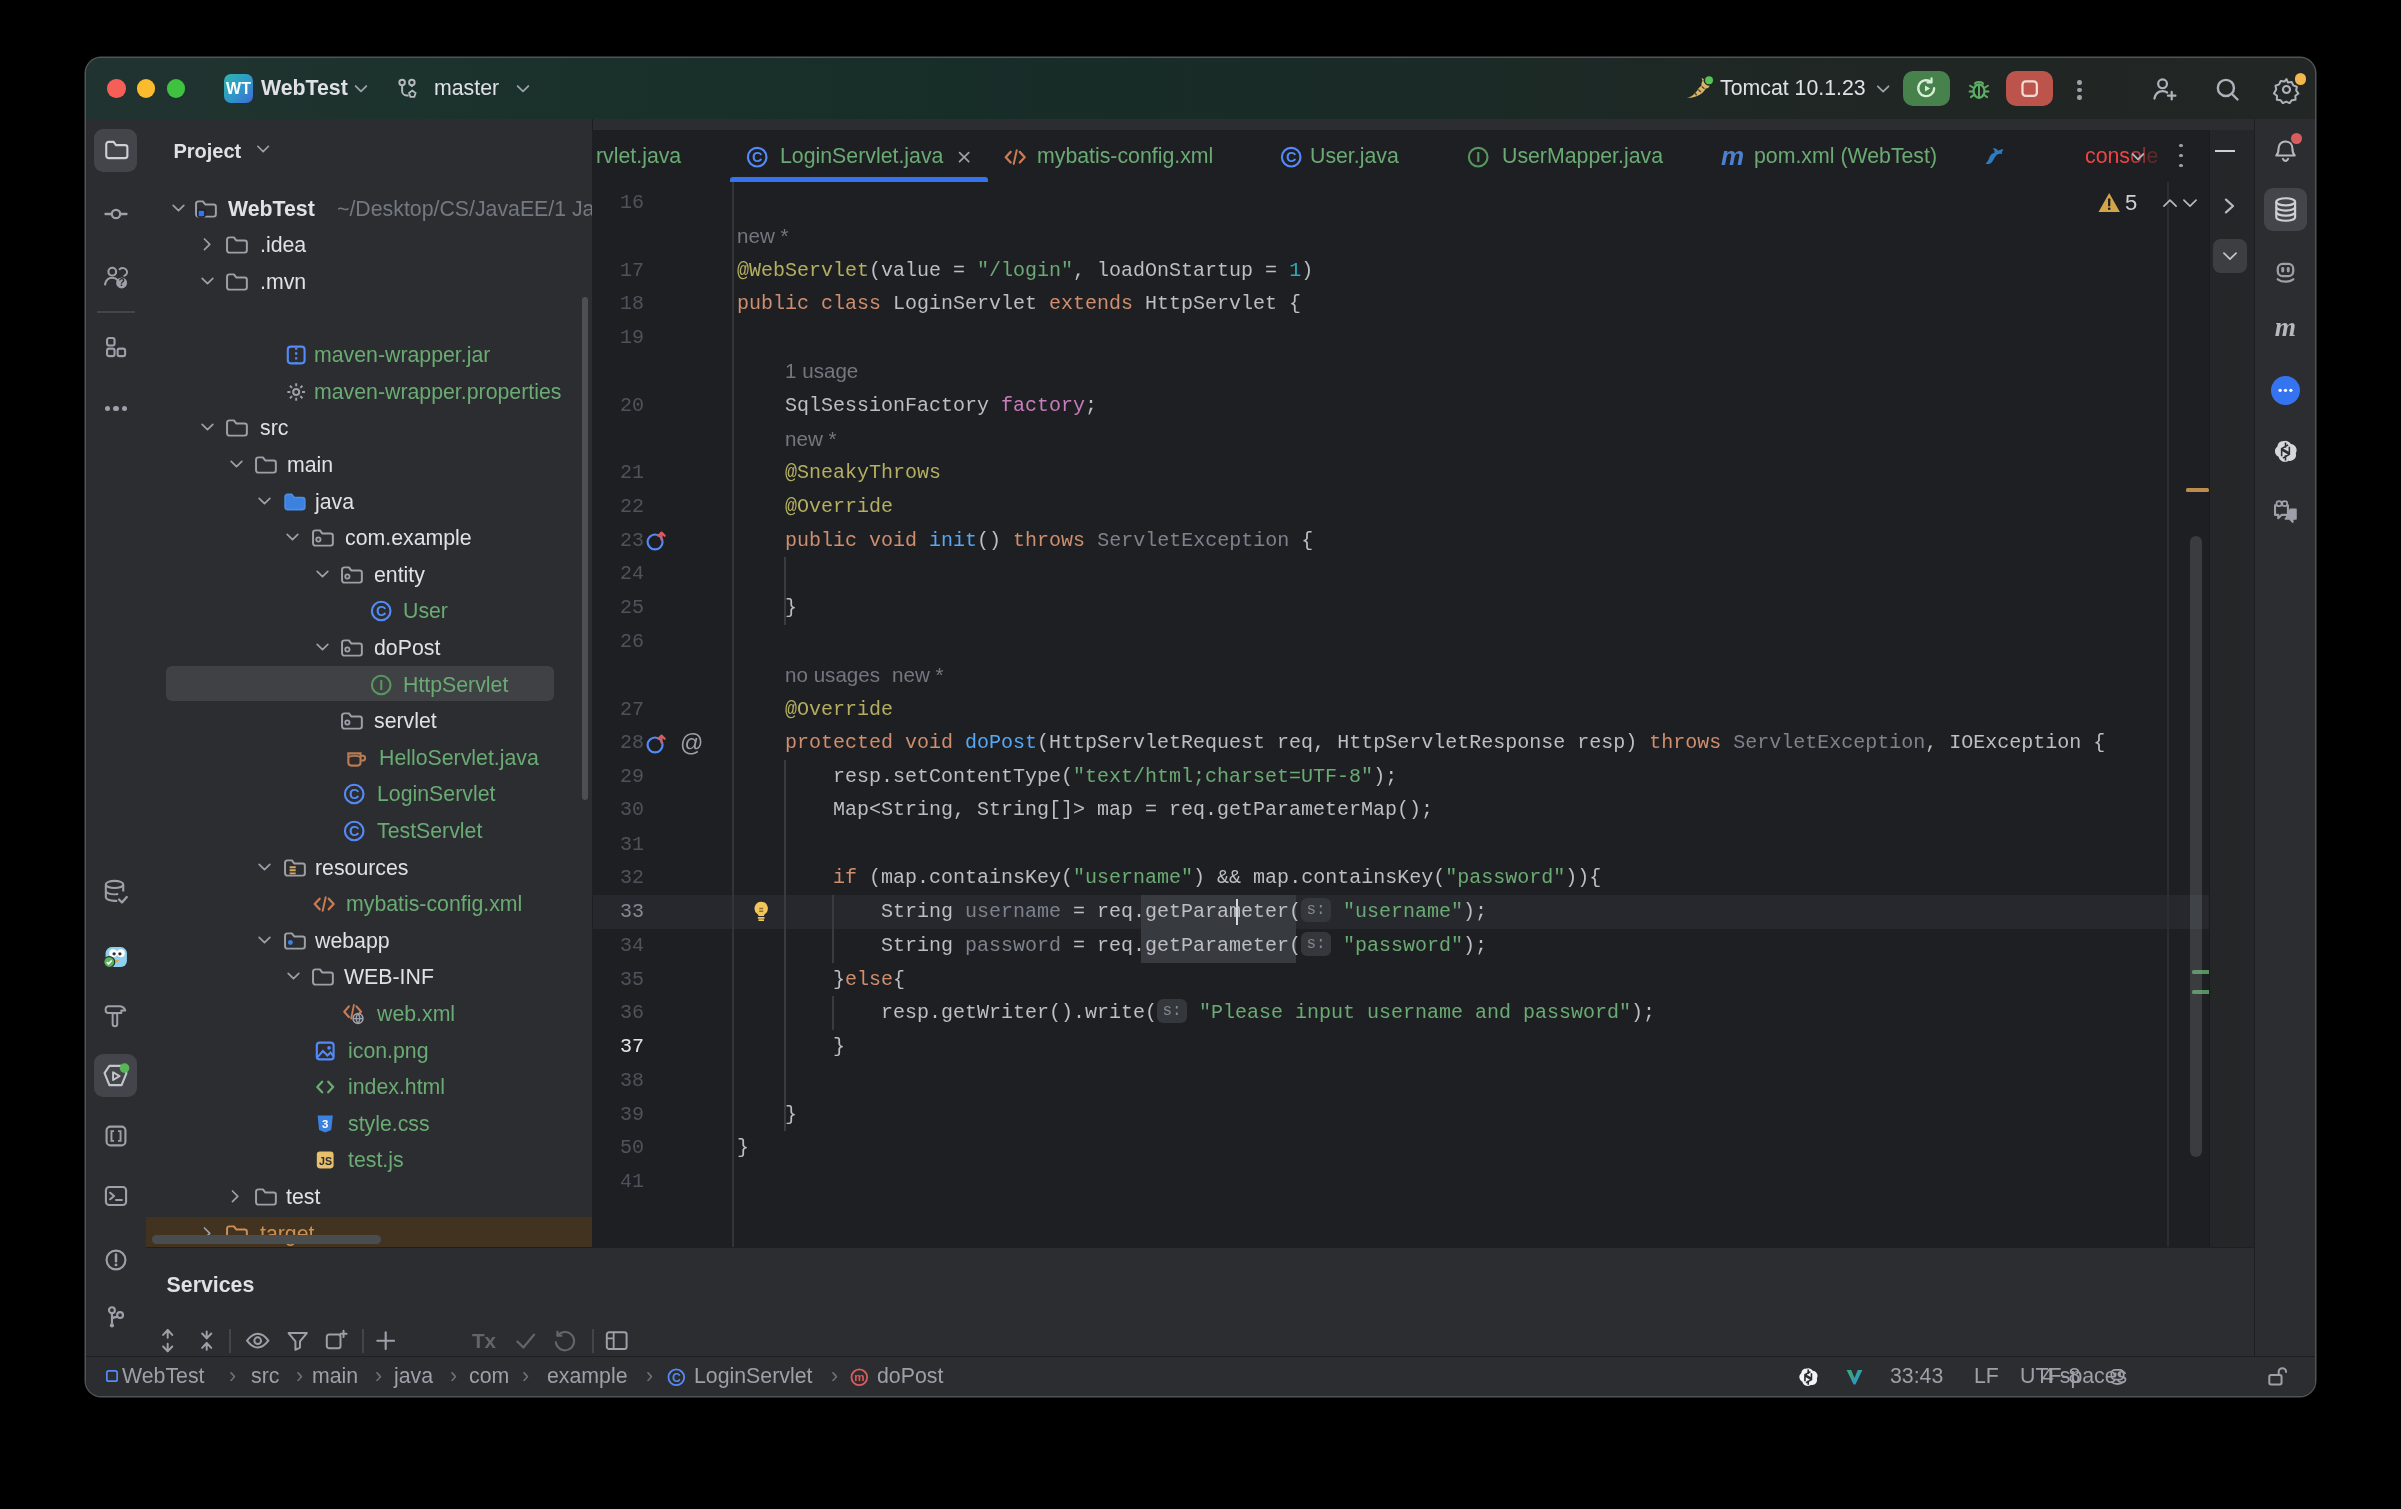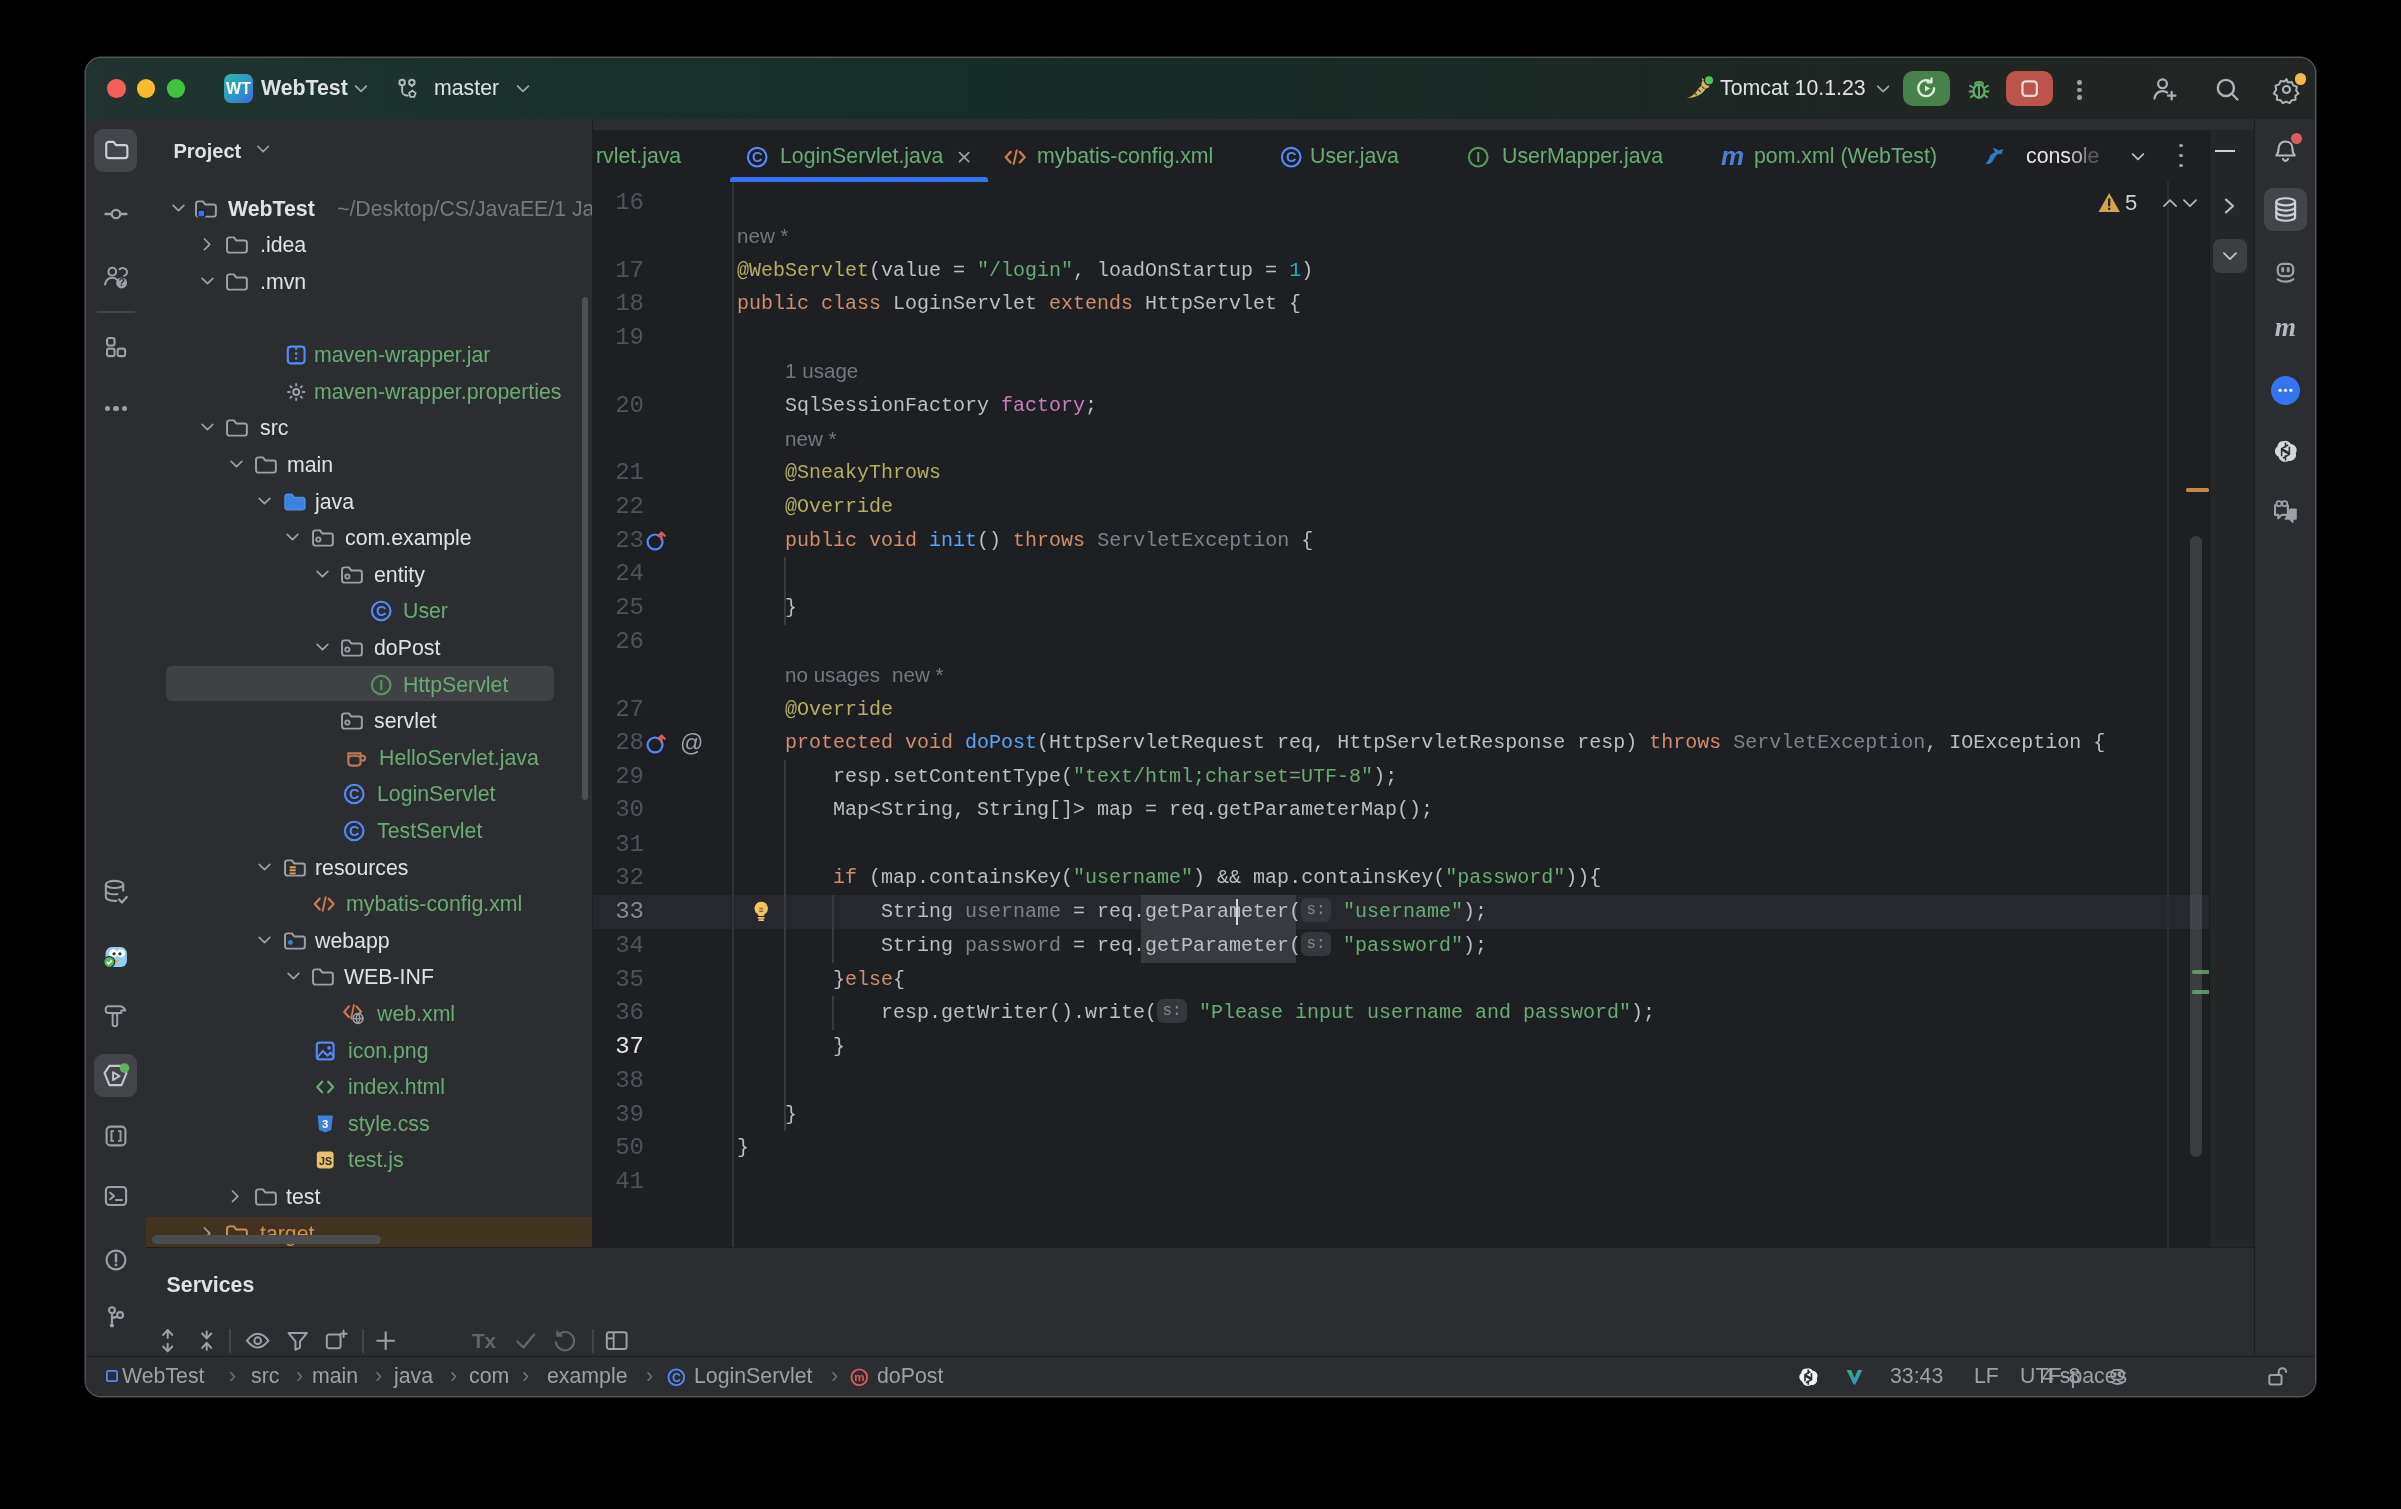--- a/index.html
+++ b/index.html
@@ -19,21 +19,21 @@
 #project{position:absolute;left:60px;top:61px;width:447px;height:1128px;background:#2b2d30;border-right:1.5px solid #1e1f22;overflow:hidden}
 .tr{position:absolute;left:0;width:447px;height:37px;font-size:21.3px;color:#dfe1e5}
 .tr span.lbl{position:absolute;top:50%;transform:translateY(-50%);white-space:nowrap}
 .grn{color:#6aab73}
 .tico{position:absolute;top:50%;transform:translateY(-50%)}
 
 #tabbar{position:absolute;left:507px;top:72px;width:1616px;height:53px;background:#1e1f22;font-size:21.3px}
 .tab{position:absolute;top:0;height:53px;line-height:53px;white-space:nowrap}
 
 #editor{position:absolute;left:507px;top:124px;width:1616px;height:1065px;background:#1e1f22;overflow:hidden}
-.ln{position:absolute;left:0;width:51px;text-align:right;color:#4e535b;font-family:"Liberation Mono",monospace;font-size:24px;line-height:34px}
+.ln{position:absolute;left:0;width:51px;text-align:right;color:#4e535b;font-family:"Liberation Mono",monospace;font-size:20px;line-height:34px}
 pre.code{position:absolute;left:144px;top:0;font-family:"Liberation Mono",monospace;font-size:20px;line-height:34px;color:#bcbec4}
 .kw{color:#cf8e6d}.ann{color:#b3ae60}.str{color:#6aab73}.nm{color:#2aacb8}.fld{color:#c77dbb}.mtd{color:#56a8f5}.dim{color:#7d828c}.it{font-style:italic}
 .inlay{position:absolute;font-size:20.6px;color:#737780;line-height:34px}
 .chip{display:inline-block;background:#34373b;border-radius:6.1px;color:#82868e;font-size:16px;height:24.4px;line-height:24.4px;padding:0 5.3px;vertical-align:middle;position:relative;top:-1.5px}
 
 #stripB{position:absolute;left:2123px;top:72px;width:45px;height:1118px;background:#242628;border-left:1.5px solid #1a1b1d}
 
 #rstripe{position:absolute;left:2168px;top:61px;width:61px;height:1277px;background:#2b2d30;border-left:1.5px solid #1e1f22}
 
 #services{position:absolute;left:60px;top:1189px;width:2108px;height:109px;background:#2b2d30;border-top:1.5px solid #1e1f22}
@@ -509,21 +509,21 @@
 <svg class="a" style="left:873px;top:14.5px" width="24.4" height="24.4" viewBox="0 0 32 32">
         <use href="#i-intI"></use>
       </svg>
 <div class="tab grn" style="left:909px">UserMapper.java</div>
 <div class="tab" style="left:1128px;color:#4d7fd0;font-style:italic;font-weight:bold;font-size:26px">m</div>
 <div class="tab grn" style="left:1161px">pom.xml (WebTest)</div>
 <svg class="a" style="left:1388px;top:13.7px" width="27.4" height="27.4" viewBox="0 0 18 18">
         <path d="M3 13c1.5.5 3.5 0 4.5-1.5C8.5 10 9 8 10.5 7c1-.7 2.5-.8 3.5-.3-.5-1.2-.3-2.2.8-3-1.4-.4-2.6 0-3.4.8C10.2 3 8.8 2.6 7.6 3c1 .6 1.5 1.6 1.3 2.7-1.8.4-3 1.6-3.4 3.2-.3 1.4-1.2 2.7-2.5 4.1z" fill="#2e7bc0"></path>
         <path d="M12.5 5.5c.3-.8 1-1.3 1.8-1.4" stroke="#2e7bc0" fill="none"></path>
       </svg>
-<div class="tab" style="left:1433px;color:#e5e5e5">cons<span style="opacity:.75">o</span><span style="opacity:.5">l</span><span style="opacity:.3">e</span></div>
+<div class="tab" style="left:1492px;color:#ef4444">cons<span style="opacity:.75">o</span><span style="opacity:.5">l</span><span style="opacity:.3">e</span></div>
 <svg class="a" style="left:1535px;top:21.3px" width="20" height="12.2" viewBox="0 0 26 16">
         <path d="M6 4l7 7 7-7" fill="none" stroke="#b4b8bf" stroke-width="2.4" stroke-linecap="round" stroke-linejoin="round"></path>
       </svg>
 <div class="a" style="left:1586px;top:13.7px;width:4.6px;height:26px">
 <span style="position:absolute;top:0;width:3.8px;height:3.8px;border-radius:50%;background:#9da0a8"></span>
 <span style="position:absolute;top:10px;width:3.8px;height:3.8px;border-radius:50%;background:#9da0a8"></span>
 <span style="position:absolute;top:20px;width:3.8px;height:3.8px;border-radius:50%;background:#9da0a8"></span>
       </div>
 </div>
 <div id="editor">

